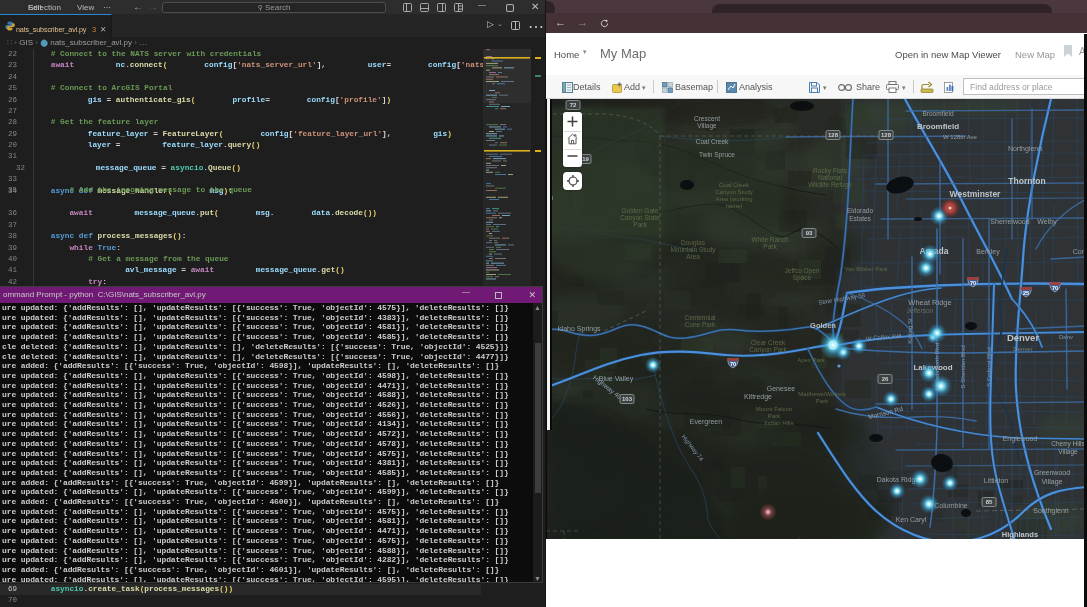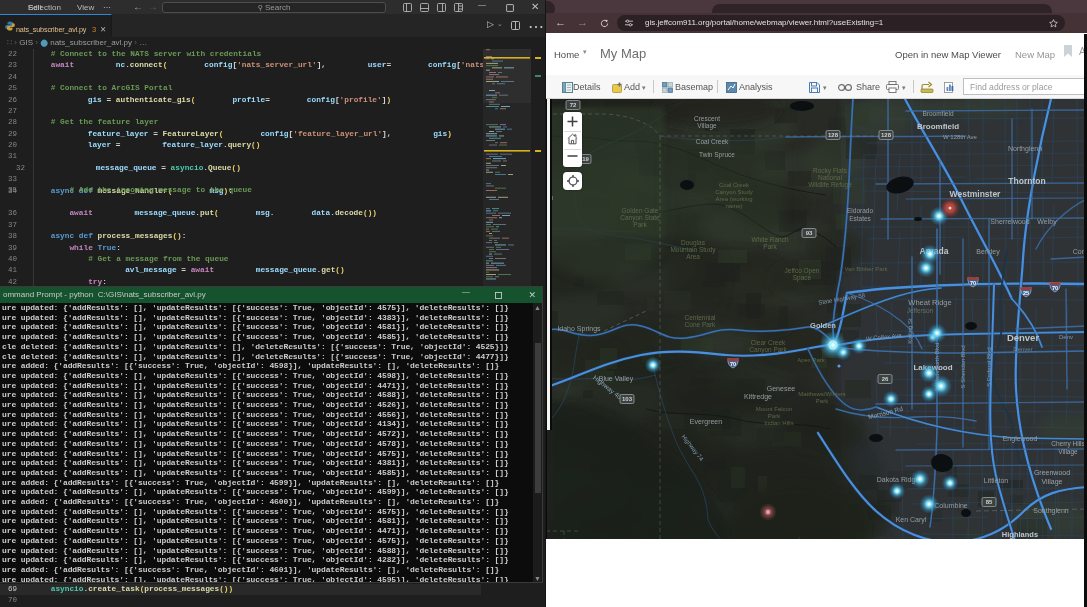--- a/index.html
+++ b/index.html
@@ -14,21 +14,21 @@
   #vs-tab1 { position:absolute; left:0; top:0; width:112px; height:23px; background:#1e1e1e; border-top:1.5px solid #2b88d8; border-right:1px solid #191919; font-size:8.5px; color:#e2c08d; line-height:21px; }
   #vs-bread { left:0; top:37px; width:545px; height:12px; background:#1e1e1e; color:#9d9d9d; font-size:8px; line-height:12px; }
   #vs-editor { left:0; top:49px; width:545px; height:558px; background:#1e1e1e; overflow:hidden; }
   .codeline { position:absolute; left:0; width:481px; height:11.4px; font-family:"Liberation Mono", monospace; font-size:7.8px; line-height:11.4px; white-space:pre; font-weight:bold; color:#d4d4d4; }
   .lnum { position:absolute; left:0; width:17px; text-align:right; color:#858585; font-weight:normal; font-size:7.5px; }
   .ct { position:absolute; left:32px; }
   .cm { color:#6a9955; } .kw { color:#569cd6; } .cf { color:#c586c0; }
   .fn { color:#dcdcaa; } .st { color:#ce9178; } .vr { color:#9cdcfe;padding-left:37px; }
   .cl { color:#4ec9b0; } .pn { color:#e8cf6a; } .pw { color:#d4d4d4; }
   #cmd { left:-2px; top:286px; width:545px; height:297px; background:#0c0c0c; border:1px solid #3a3a3a; overflow:hidden; }
-  #cmd-title { position:absolute; left:0; top:0; width:100%; height:16px; background:#14532d; color:#c8c8c8; font-size:8px; line-height:16px; }
+  #cmd-title { position:absolute; left:0; top:0; width:100%; height:16px; background:#701a75; color:#c8c8c8; font-size:8px; line-height:16px; }
   #cmd-body { position:absolute; left:3px; top:16px; font-family:"Liberation Mono", monospace; font-size:8px; font-weight:bold; color:#cccccc; line-height:9.7px; white-space:pre; letter-spacing:-0.11px; }
   #cmd-sb { position:absolute; right:0px; top:16px; width:9px; height:280px; background:#1c1c1c; color:#8a8a8a; font-size:7px; }
   #browser { left:545px; top:0; width:542px; height:607px; background:#ffffff; }
   #br-frame { left:0; top:0; width:542px; height:13px; background:#4b383e; overflow:hidden; }
   #br-tab { position:absolute; left:167px; top:4px; width:340px; height:9px; background:#2f2327; border-radius:8px 8px 0 0; }
   #br-toolbar { left:0; top:13px; width:542px; height:20px; background:#453237; }
   #br-pill { position:absolute; left:72px; top:2px; width:448px; height:16px; background:#2b2024; border-radius:8px; color:#e4dee0; font-size:8px; line-height:16px; }
   .navbtn { position:absolute; top:3px; color:#d3cbce; font-size:11px; font-weight:bold; }
   #br-head { left:0; top:33px; width:542px; height:42px; background:#ffffff; }
   #br-mtb { left:0; top:75px; width:542px; height:24px; background:#f7f7f7; border-bottom:1px solid #d8d8d8; font-size:9px; color:#555; }
@@ -293,28 +293,20 @@
       <div id="br-tab"></div>
       <div style="position:absolute;left:-6px;top:1px;width:16px;height:16px;border-radius:50%;background:#2f2327;"></div>
     </div>
 <div id="br-toolbar" class="abs">
       <span class="navbtn" style="left:10px;">←</span>
       <span class="navbtn" style="left:32px;opacity:.55;">→</span>
       <svg class="abs" style="left:55px;top:5.5px;" width="9" height="9" viewBox="0 0 10 10" fill="none" stroke="#d3cbce" stroke-width="1.1">
         <path d="M8.5 5 A3.5 3.5 0 1 1 6.8 2"></path>
         <path d="M6.3 0.5 L8.9 1.9 L6.8 3.9 Z" fill="#d3cbce" stroke="none"></path>
       </svg>
-      <div id="br-pill"><svg style="position:absolute;left:8px;top:4px;" width="8" height="8" viewBox="0 0 8 8" stroke="#cfc7ca" fill="none" stroke-width="0.9">
-          <line x1="0" y1="2.2" x2="8" y2="2.2"></line>
-          <line x1="0" y1="5.8" x2="8" y2="5.8"></line>
-          <circle cx="2.6" cy="2.2" r="1.2" fill="#2b2024"></circle>
-          <circle cx="5.4" cy="5.8" r="1.2" fill="#2b2024"></circle>
-        </svg><span style="margin-left:28px;">gis.jeffcom911.org/portal/home/webmap/viewer.html?useExisting=1</span><svg style="position:absolute;right:7px;top:3.5px;" width="9" height="9" viewBox="0 0 10 10" fill="none" stroke="#cfc7ca" stroke-width="0.9">
-          <path d="M5 0.7 L6.3 3.4 L9.3 3.8 L7.1 5.8 L7.7 8.8 L5 7.3 L2.3 8.8 L2.9 5.8 L0.7 3.8 L3.7 3.4 Z"></path>
-        </svg></div>
     </div>
 <div id="br-head" class="abs">
       <span class="abs" style="left:9px;top:16px;font-size:9.5px;color:#4c4c4c;">Home</span>
       <span class="abs" style="left:38px;top:15px;font-size:7px;color:#888;">▾</span>
       <span class="abs" style="left:55px;top:13px;font-size:13px;color:#6e6e6e;">My Map</span>
       <span class="abs" style="left:350px;top:16px;font-size:9.5px;color:#4c4c4c;">Open in new Map Viewer</span>
       <span class="abs" style="left:470px;top:16px;font-size:9.5px;color:#969696;">New Map</span>
       <svg class="abs" style="left:518px;top:12px;" width="10" height="12" viewBox="0 0 10 12" fill="#ccd3d8">
         <path d="M1 0 H9 V12 L5 8.5 L1 12 Z"></path>
       </svg>

